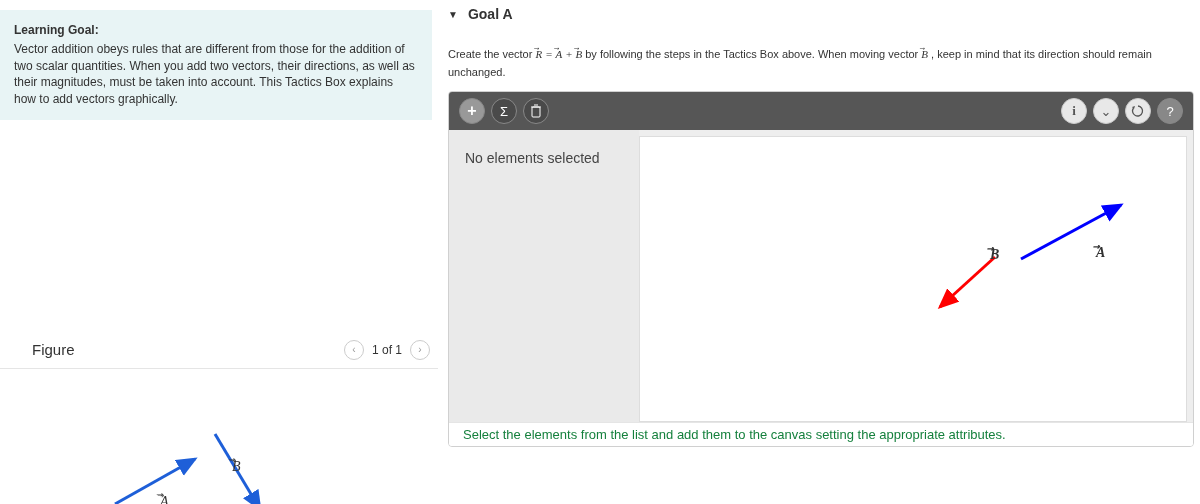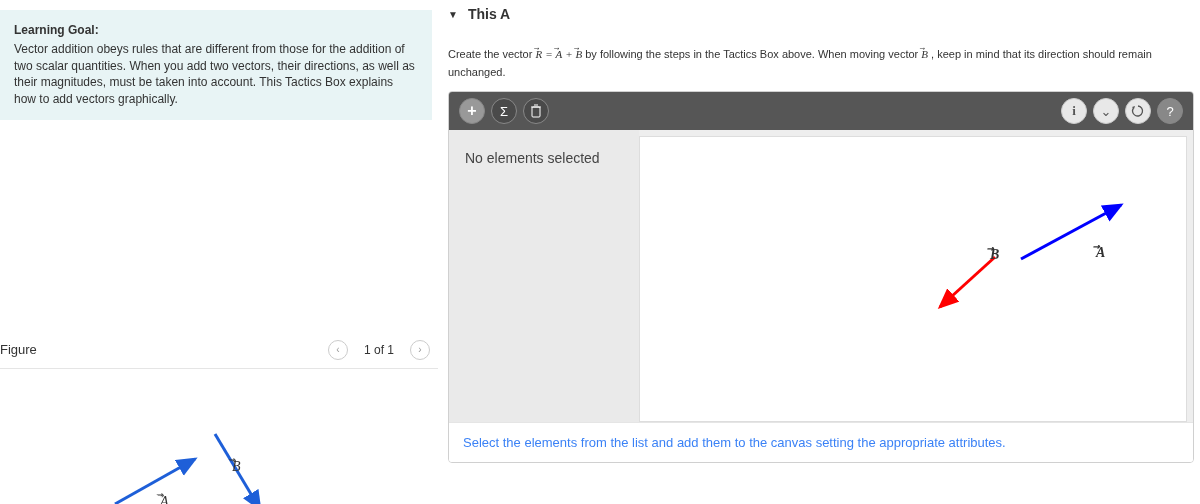--- a/index.html
+++ b/index.html
@@ -2,24 +2,24 @@
 <html><head>
   <meta charset="utf-8">
   <style>
     * { box-sizing: border-box; margin: 0; padding: 0; }
     body { font-family: -apple-system, BlinkMacSystemFont, "Segoe UI", Arial, sans-serif; background: #fff; font-size: 13px; color: #333; }
     .container { display: flex; width: 1200px; height: 504px; }
     .left-panel { width: 438px; padding: 0; }
     .learning-goal { background: #e8f4f5; padding: 12px 14px; margin: 10px 6px 0 0; font-size: 12px; line-height: 1.4; color: #333; }
     .learning-goal-title { font-weight: 600; margin-bottom: 2px; }
     .figure-section { margin-top: 220px; display: flex; align-items: center; justify-content: space-between; padding: 0 8px 8px 0; border-bottom: 1px solid #e5e5e5; }
-    .figure-title { font-size: 13px; font-weight: 400; }
+    .figure-title { font-size: 15px; font-weight: 400; padding-left: 32px; }
     .figure-nav { display: flex; align-items: center; gap: 4px; }
     .nav-btn { width: 20px; height: 20px; border: 1px solid #ccc; border-radius: 50%; background: #fff; display: inline-flex; align-items: center; justify-content: center; cursor: pointer; color: #999; font-size: 10px; }
-    .figure-counter { font-size: 12px; color: #333; margin: 0 12px; }
+    .figure-counter { font-size: 12px; color: #333; margin: 0 4px; }
     .figure-canvas { position: relative; height: 140px; margin-top: 20px; }
     .vec-a-fig { position: absolute; left: 110px; top: 60px; }
     .vec-b-fig { position: absolute; left: 200px; top: 40px; }
     .vec-label { font-style: italic; font-family: "Times New Roman", serif; font-size: 14px; position: relative; }
     .vec-label::before { content: "⃗"; position: absolute; left: 1px; top: -3px; }
     .right-panel { flex: 1; padding: 0 6px 0 10px; position: relative; }
     .part-header { display: flex; align-items: center; gap: 10px; padding: 6px 0 10px 0; font-weight: 600; font-size: 14px; }
     .caret { font-size: 10px; }
     .instructions { font-size: 11px; line-height: 1.6; margin: 14px 0 10px 0; }
     .instructions b { font-weight: 600; }
@@ -29,21 +29,21 @@
     .drawing-widget { border: 1px solid #d0d0d0; border-radius: 4px; margin-top: 6px; overflow: hidden; }
     .toolbar { background: #565656; display: flex; align-items: center; padding: 6px 10px; gap: 6px; }
     .tool-btn { width: 26px; height: 26px; border-radius: 50%; background: #4a4a4a; border: 1px solid #888; display: inline-flex; align-items: center; justify-content: center; color: #fff; cursor: pointer; font-size: 13px; }
     .tool-btn.plus { background: #999; color: #fff; font-weight: bold; font-size: 16px; }
     .tool-right { margin-left: auto; display: flex; gap: 6px; }
     .tool-btn.light { background: #e8e8e8; color: #555; border: 1px solid #ccc; }
     .tool-btn.help { background: #888; }
     .workspace { display: flex; height: 292px; background: #eee; }
     .props-panel { width: 190px; background: #eaeaea; padding: 20px 16px; font-size: 14px; color: #444; }
     .canvas-area { flex: 1; background: #fff; position: relative; margin: 6px 6px 0 0; border: 1px solid #ddd; }
-    .footer-hint { padding: 12px 14px; font-size: 13px; color: #3b82f6; background: #fff; border-top: 1px solid #e5e5e5; }
+    .footer-hint { padding: 4px 14px; font-size: 13px; color: #15803d; background: #fff; border-top: 1px solid #e5e5e5; }
     .vec-A-canvas { position: absolute; right: 50px; top: 60px; }
     .vec-B-canvas { position: absolute; left: 290px; top: 110px; }
     .vlabel { position: absolute; font-family: "Times New Roman", serif; font-style: italic; font-size: 14px; font-weight: bold; }
   </style>
 </head>
 <body>
 
 <div class="container">
   <div class="left-panel">
     <div class="learning-goal">
@@ -82,21 +82,21 @@
           <line x1="15" y1="5" x2="60" y2="80" stroke="#1e5fd8" stroke-width="3" marker-end="url(#ah2)"></line>
         </svg>
         <span class="vec-label" style="position:absolute;left:32px;top:30px;"><span class="vec-over">B</span></span>
       </div>
     </div>
   </div>
 
   <div class="right-panel">
     <div class="part-header">
       <span class="caret">▼</span>
-      <span>This A</span>
+      <span>Goal A</span>
     </div>
 
     <div class="instructions">
       <span>Create the vector </span>
       <span class="math"><span class="vec-over">R</span></span>
       <span class="math"> = </span>
       <span class="math"><span class="vec-over">A</span></span>
       <span class="math"> + </span>
       <span class="math"><span class="vec-over">B</span></span>
       <span> by following the steps in the Tactics Box above. When moving vector </span>

